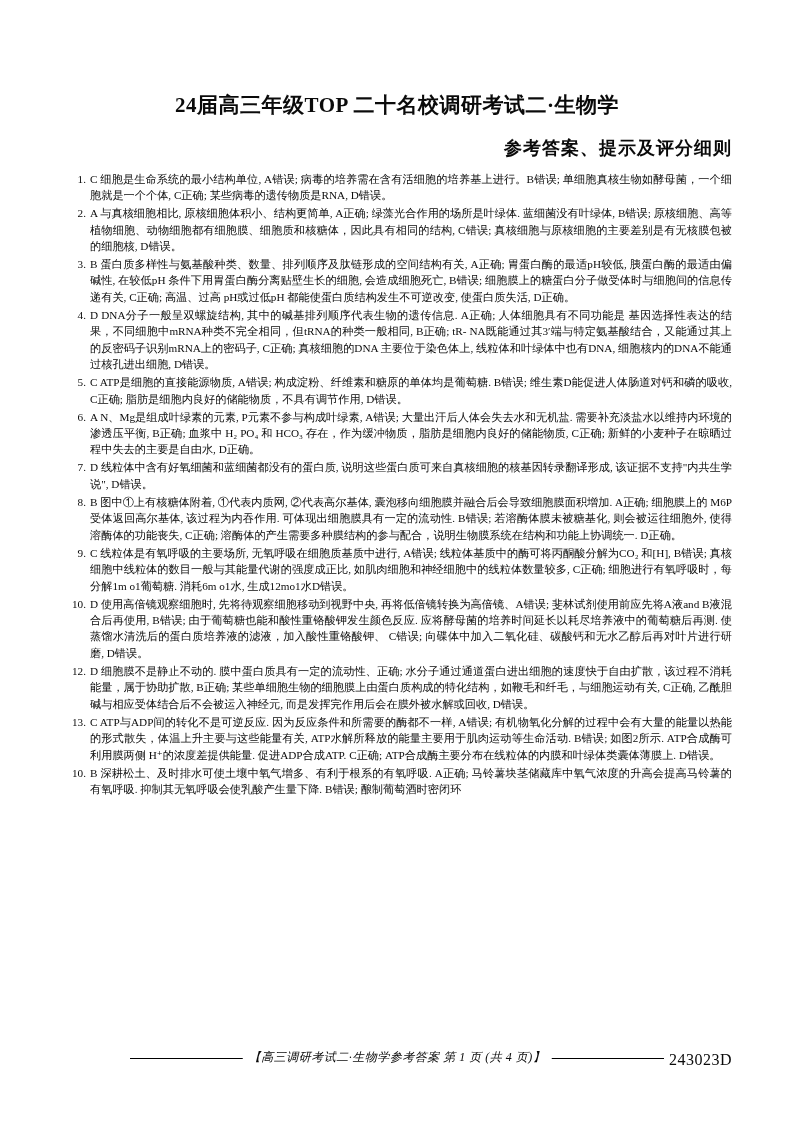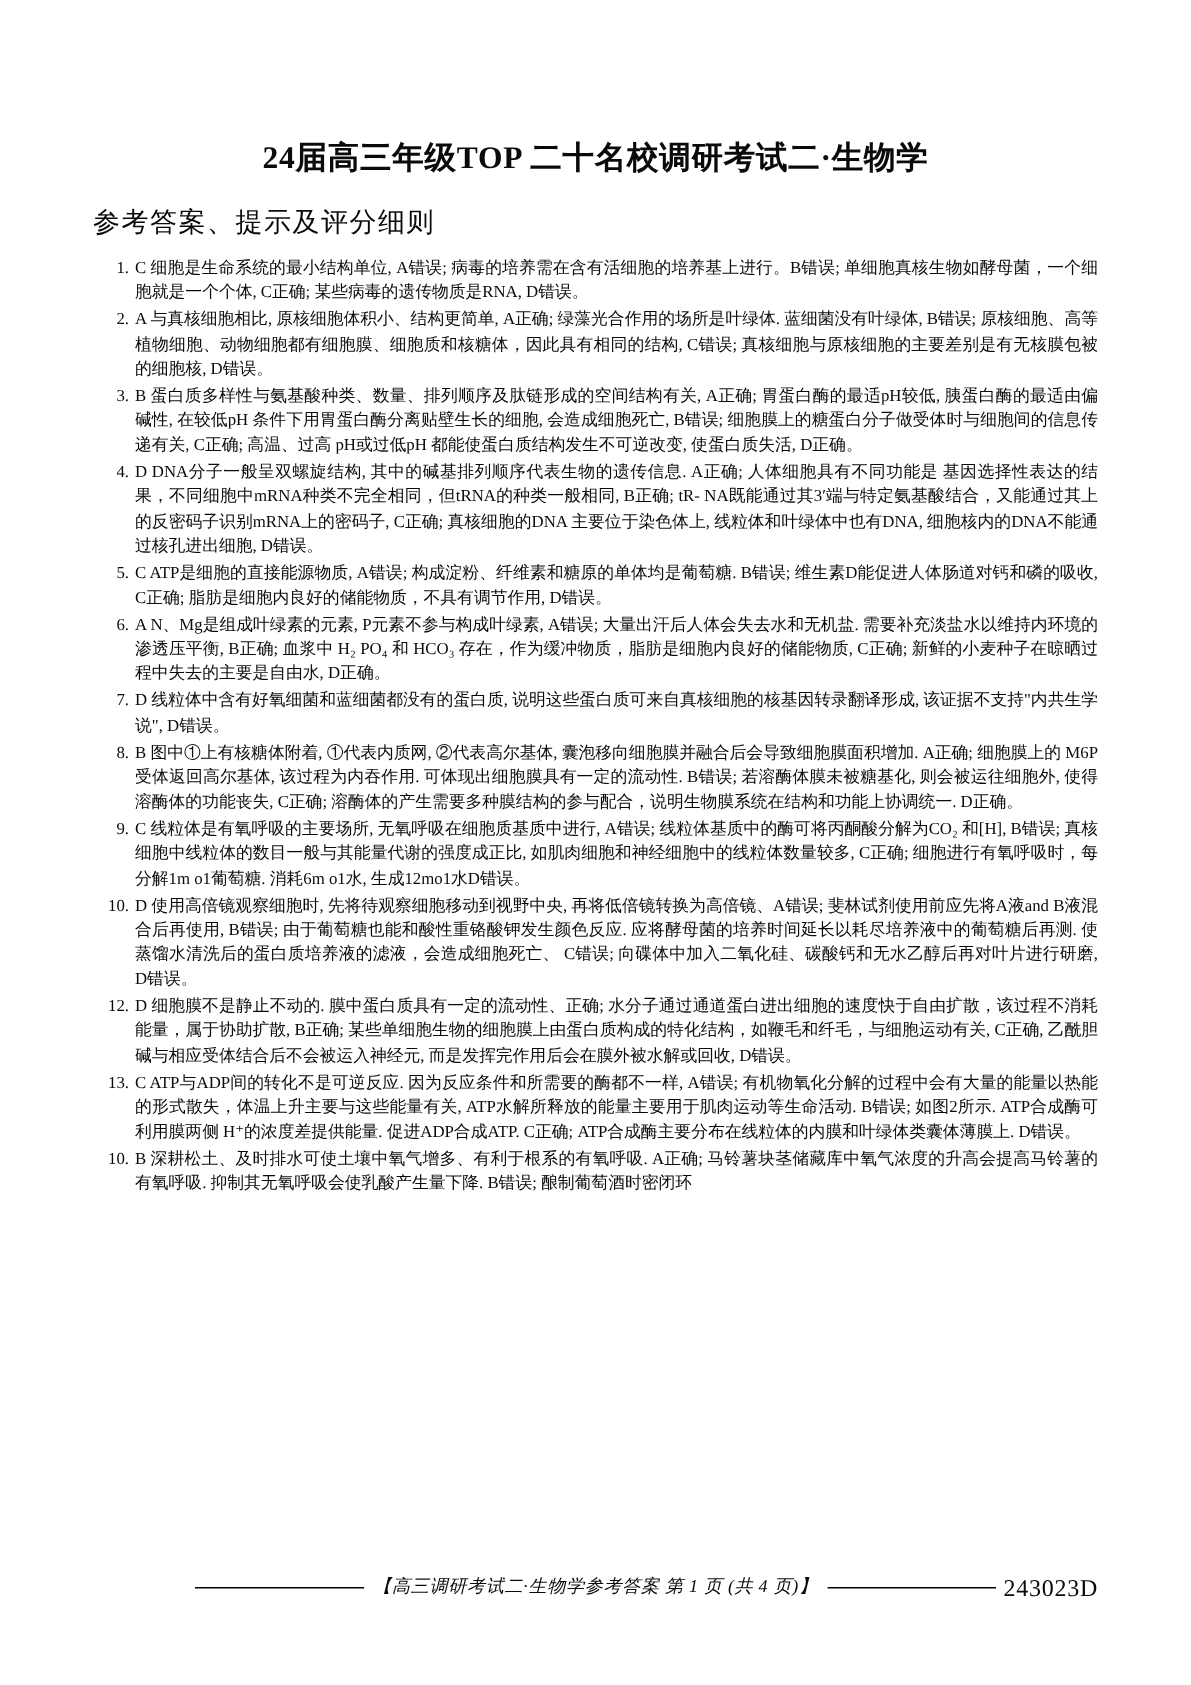--- a/index.html
+++ b/index.html
@@ -24,23 +24,23 @@
   }
   .doc-title {
     text-align: center;
     font-size: 21px;
     font-weight: bold;
     letter-spacing: 0.5px;
     margin: 0 0 18px 0;
     line-height: 1.3;
   }
   .doc-subtitle {
-    text-align: left;
+    text-align: right;
     font-size: 18px;
-    font-weight: normal;
+    font-weight: bold;
     letter-spacing: 1px;
     margin: 0 0 10px 0;
     line-height: 1.3;
   }
   .answers {
     margin-top: 4px;
   }
   .ans-item {
     display: flex;
     align-items: flex-start;
@@ -133,21 +133,21 @@
     <div class="ans-item">
       <span class="ans-num">8.</span>
       <span class="ans-body">B 图中①上有核糖体附着, ①代表内质网, ②代表高尔基体, 囊泡移向细胞膜并融合后会导致细胞膜面积增加. A正确; 细胞膜上的 M6P受体返回高尔基体, 该过程为内吞作用. 可体现出细胞膜具有一定的流动性. B错误; 若溶酶体膜未被糖基化, 则会被运往细胞外, 使得溶酶体的功能丧失, C正确; 溶酶体的产生需要多种膜结构的参与配合，说明生物膜系统在结构和功能上协调统一. D正确。</span>
     </div>
     <div class="ans-item">
       <span class="ans-num">9.</span>
       <span class="ans-body">C 线粒体是有氧呼吸的主要场所, 无氧呼吸在细胞质基质中进行, A错误; 线粒体基质中的酶可将丙酮酸分解为CO₂ 和[H], B错误; 真核细胞中线粒体的数目一般与其能量代谢的强度成正比, 如肌肉细胞和神经细胞中的线粒体数量较多, C正确; 细胞进行有氧呼吸时，每分解1m o1葡萄糖. 消耗6m o1水, 生成12mo1水D错误。</span>
     </div>
     <div class="ans-item">
       <span class="ans-num">10.</span>
-      <span class="ans-body">D 使用高倍镜观察细胞时, 先将待观察细胞移动到视野中央, 再将低倍镜转换为高倍镜、A错误; 斐林试剂使用前应先将A液and B液混合后再使用, B错误; 由于葡萄糖也能和酸性重铬酸钾发生颜色反应. 应将酵母菌的培养时间延长以耗尽培养液中的葡萄糖后再测. 使蒸馏水清洗后的蛋白质培养液的滤液，会造成细胞死亡、 C错误; 向碟体中加入二氧化硅、碳酸钙和无水乙醇后再对叶片进行研磨, D错误。</span>
+      <span class="ans-body">D 使用高倍镜观察细胞时, 先将待观察细胞移动到视野中央, 再将低倍镜转换为高倍镜、A错误; 斐林试剂使用前应先将A液and B液混合后再使用, B错误; 由于葡萄糖也能和酸性重铬酸钾发生颜色反应. 应将酵母菌的培养时间延长以耗尽培养液中的葡萄糖后再测. 使蒸馏水清洗后的蛋白质培养液的滤液，加入酸性重铬酸钾、 C错误; 向碟体中加入二氧化硅、碳酸钙和无水乙醇后再对叶片进行研磨, D错误。</span>
     </div>
     <div class="ans-item">
       <span class="ans-num">12.</span>
       <span class="ans-body">D 细胞膜不是静止不动的. 膜中蛋白质具有一定的流动性、正确; 水分子通过通道蛋白进出细胞的速度快于自由扩散，该过程不消耗能量，属于协助扩散, B正确; 某些单细胞生物的细胞膜上由蛋白质构成的特化结构，如鞭毛和纤毛，与细胞运动有关, C正确, 乙酰胆碱与相应受体结合后不会被运入神经元, 而是发挥完作用后会在膜外被水解或回收, D错误。</span>
     </div>
     <div class="ans-item">
       <span class="ans-num">13.</span>
       <span class="ans-body">C ATP与ADP间的转化不是可逆反应. 因为反应条件和所需要的酶都不一样, A错误; 有机物氧化分解的过程中会有大量的能量以热能的形式散失，体温上升主要与这些能量有关, ATP水解所释放的能量主要用于肌肉运动等生命活动. B错误; 如图2所示. ATP合成酶可利用膜两侧 H⁺的浓度差提供能量. 促进ADP合成ATP. C正确; ATP合成酶主要分布在线粒体的内膜和叶绿体类囊体薄膜上. D错误。</span>
     </div>
     <div class="ans-item">

